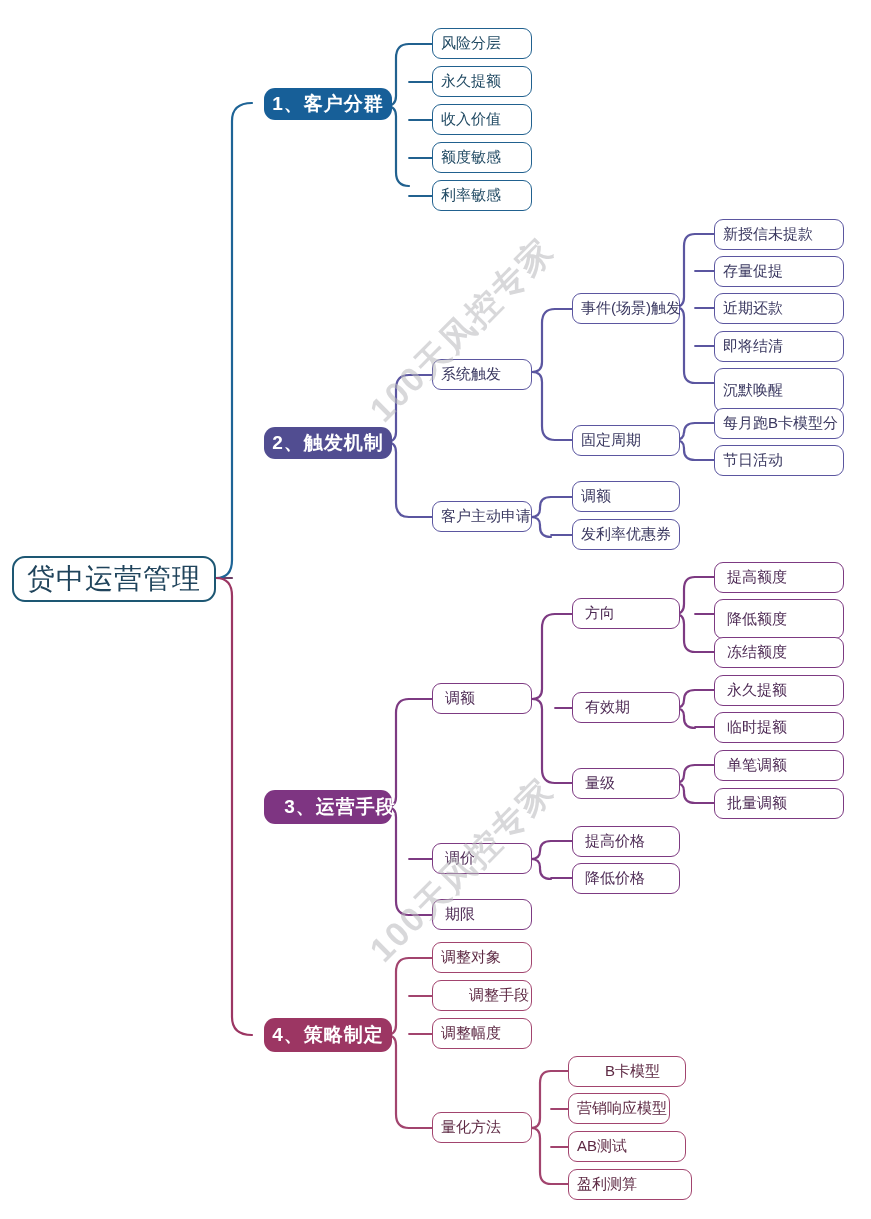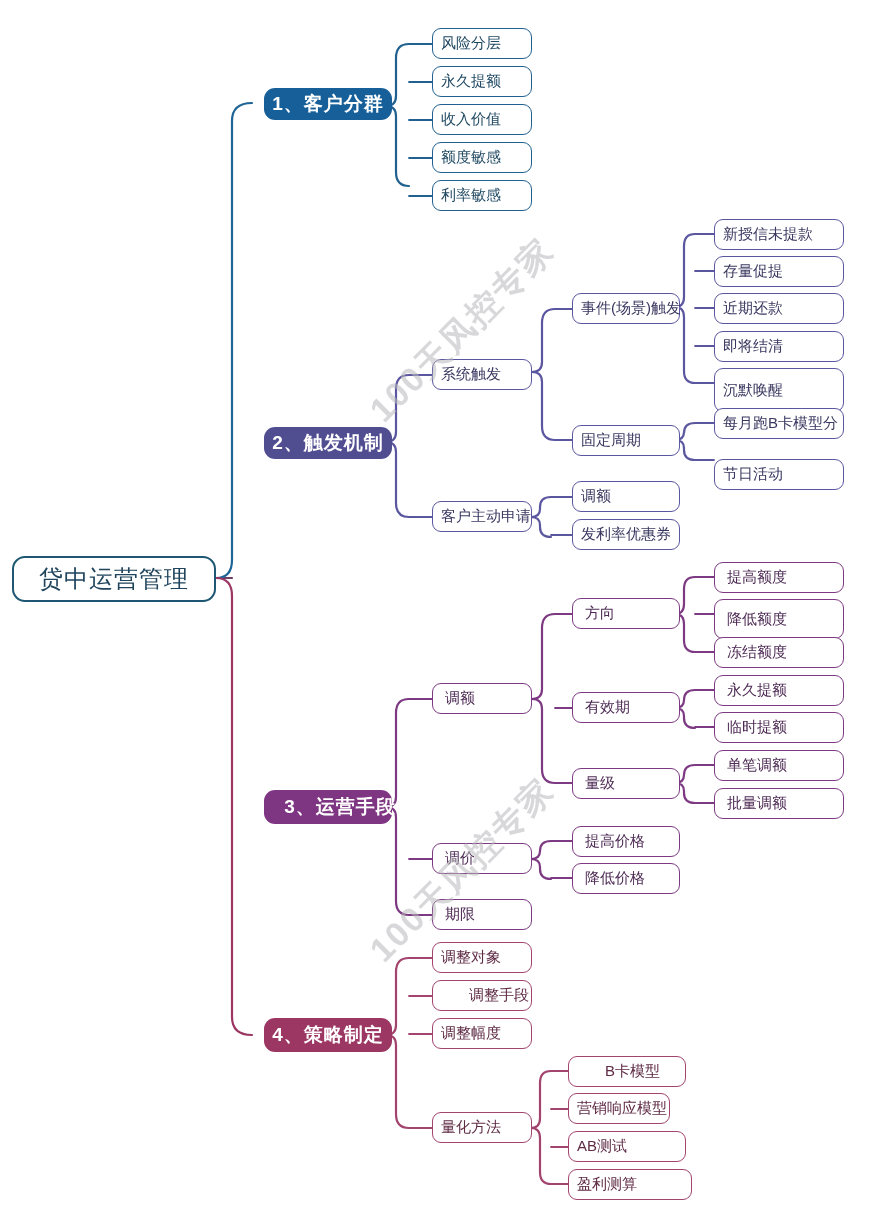--- a/index.html
+++ b/index.html
@@ -41,21 +41,21 @@
     border-radius:9px;
     white-space:nowrap;
   }
   .node span { display:block; }
 
   
   .root {
     border:2.5px solid #1d5773;
     border-radius:13px;
     color:#20445c;
-    font-size:24px;
+    font-size:28px;
     justify-content:center;
     letter-spacing:1px;
   }
 
   
   .badge {
     border:none;
     border-radius:11px;
     color:#ffffff;
     font-size:19px;
@@ -201,21 +201,21 @@
   </div>
   <div class="node leaf t2" style="left:714px; top:331px; width:130px; height:31px;">
     <span>即将结清</span>
   </div>
   <div class="node leaf t2" style="left:714px; top:368px; width:130px; height:44px;">
     <span>沉默唤醒</span>
   </div>
   <div class="node leaf t2" style="left:714px; top:408px; width:130px; height:31px;">
     <span>每月跑B卡模型分</span>
   </div>
-  <div class="node leaf t2" style="left:714px; top:445px; width:130px; height:31px;margin-top:14px;">
+  <div class="node leaf t2" style="left:714px; top:445px; width:130px; height:31px;">
     <span>节日活动</span>
   </div>
 
   <div class="node leaf t2" style="left:572px; top:481px; width:108px; height:31px;">
     <span>调额</span>
   </div>
   <div class="node leaf t2" style="left:572px; top:519px; width:108px; height:31px;">
     <span>发利率优惠券</span>
   </div>
 

